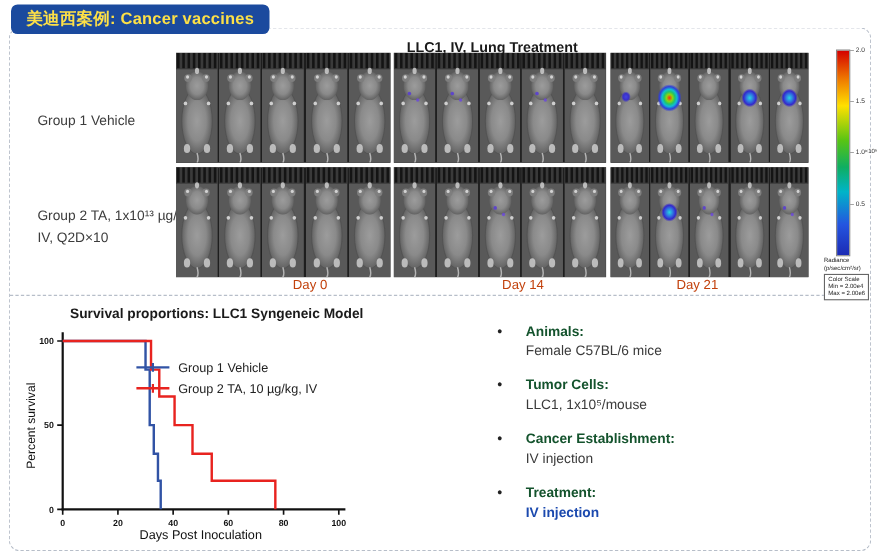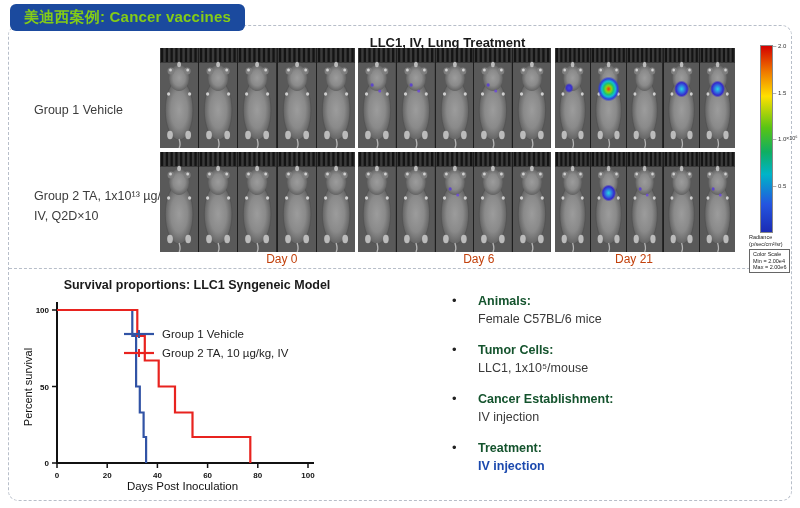--- a/index.html
+++ b/index.html
@@ -1,18 +1,18 @@
 <!DOCTYPE html>
 <html><head>
 <meta charset="utf-8">
 <style>
   html,body{margin:0;padding:0;background:#ffffff;font-family:"Liberation Sans",sans-serif;}
   #slide{position:relative;width:800px;height:508px;background:#fff;overflow:hidden;}
 
-  .banner{position:absolute;left:10px;top:4px;background:#1b4a9e;color:#84cc16;
+  .banner{position:absolute;left:10px;top:4px;background:#1b4a9e;color:#fde047;
     font-size:15px;font-weight:bold;padding:4px 14px;border-radius:6px;z-index:5;letter-spacing:.2px;}
   .outer-border{position:absolute;left:8px;top:25px;width:782px;height:474px;
     border:1.5px dashed #b7bec9;border-radius:10px;}
   .section-divider{position:absolute;left:9px;top:268px;width:781px;border-top:1.5px dashed #b7bec9;}
 
   .imaging-title{position:absolute;left:160px;top:35px;width:575px;text-align:center;
     font-size:13px;font-weight:bold;color:#1a1a1a;}
   .group-label{position:absolute;left:34px;font-size:12.5px;color:#3c3c3c;line-height:20px;}
   .panel{position:absolute;height:100px;background:#1e1e1e;display:flex;gap:1px;padding:0;}
   .mouse-cell{flex:1;position:relative;overflow:hidden;}
@@ -888,21 +888,21 @@
             <ellipse cx="29.5" cy="87" rx="3" ry="4.2" fill="#cdcdcd" opacity="0.85"></ellipse>
     <path d="M20 91 q2 6 0 9" stroke="#b5b5b5" stroke-width="1.4" fill="none"></path>
             <circle cx="15" cy="37" r="1.7" fill="#5a3fd2" opacity="0.9"></circle>
             <circle cx="23" cy="43" r="1.6" fill="#6a46e0" opacity="0.8"></circle>
           </svg>
         </div>
       </div>
     </div>
   <div id="day-labels">
       <div class="day-label" style="left: 217.5px;">Day 0</div>
-      <div class="day-label" style="left: 414.5px;">Day 6</div>
+      <div class="day-label" style="left: 414.5px;">Day 14</div>
       <div class="day-label" style="left: 573px;">Day 21</div>
     </div>
 
   <div class="colorbar"></div>
   <div id="cb-ticks">
       <div class="cb-tick" style="top: 43px;">– 2.0</div>
       <div class="cb-tick" style="top: 89.5px;">– 1.5</div>
       <div class="cb-tick" style="top: 136px;">– 1.0</div>
       <div class="cb-tick" style="top: 182.5px;">– 0.5</div>
     </div>

